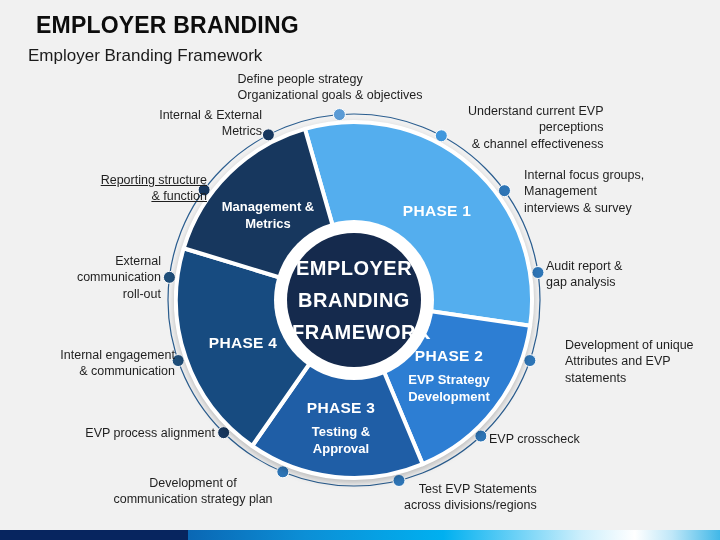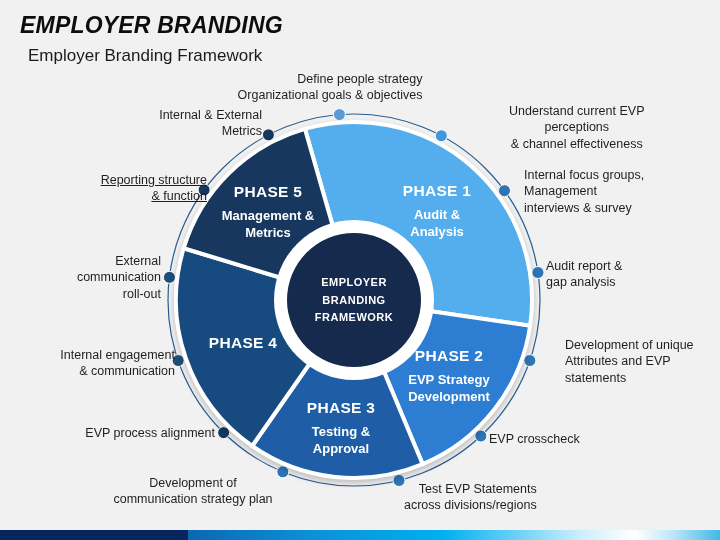--- a/index.html
+++ b/index.html
@@ -2,42 +2,42 @@
 <html><head>
 <meta charset="utf-8">
 <style>
   html,body{margin:0;padding:0;}
   body{
     width:720px;height:540px;position:relative;overflow:hidden;
     background:#f1f1f1;
     font-family:"Liberation Sans", sans-serif;
   }
   .title{
-    position:absolute;left:20px;top:12px;margin:0;
-    font-size:23px;font-weight:700;color:#0d0d0d;letter-spacing:.2px;font-style:italic;
+    position:absolute;left:36px;top:12px;margin:0;
+    font-size:23px;font-weight:700;color:#0d0d0d;letter-spacing:.2px;
   }
   .subtitle{
     position:absolute;left:28px;top:46px;margin:0;
     font-size:17px;font-weight:400;color:#1b1b1b;
   }
   #wheel-svg{position:absolute;left:0;top:0;}
   .wedges{filter:drop-shadow(0 3px 3px rgba(0,0,0,.22));}
   .annotation{
     position:absolute;font-size:12.5px;line-height:1.3;color:#1f1f1f;
     white-space:pre-line;
   }
   .phase-label{
     position:absolute;transform:translate(-50%,-50%);
     width:150px;text-align:center;color:#ffffff;
   }
   .phase-label .phase-name{display:block;font-size:15.5px;font-weight:700;letter-spacing:.3px;}
   .phase-label .phase-sub{display:block;margin-top:7px;font-size:13px;font-weight:700;white-space:pre-line;line-height:1.3;}
   .center-label{
     position:absolute;left:354px;top:300px;transform:translate(-50%,-50%);
-    width:124px;text-align:center;color:#ffffff;font-size:11px;font-weight:700;
+    width:124px;text-align:center;color:#ffffff;font-size:20px;font-weight:700;
     letter-spacing:.5px;line-height:1.6;white-space:pre-line;
   }
   .bottom-bar{
     position:absolute;left:0;bottom:0;width:720px;height:10px;display:flex;
   }
   .bottom-bar .bar-navy{width:188px;height:100%;}
   .bottom-bar .bar-gradient{
     flex:1;height:100%;
     background:linear-gradient(90deg,#0a67b4 0%,#0c8fd6 22%,#00b0f0 48%,#cdeffc 74%,#ffffff 84%,#bfe7f8 91%,#41b8e8 100%);
   }
@@ -70,44 +70,41 @@
       <path d="M 354 300 L 252.1580345266981 445.98703390553146 A 178 178 0 0 1 183.6871820377459 248.25500953951104 Z" fill="#174b80" stroke="#ffffff" stroke-width="4" stroke-linejoin="round"></path>
       <path d="M 354 300 L 183.6871820377459 248.25500953951104 A 178 178 0 0 1 304.9365506645742 128.8954181229792 Z" fill="#17375e" stroke="#ffffff" stroke-width="4" stroke-linejoin="round"></path>
     </g>
     <circle cx="354" cy="300" r="80" fill="#ffffff"></circle>
     <circle cx="354" cy="300" r="67" fill="#152a4d"></circle>
   </svg>
 
 <div id="phase-labels">
     <div class="phase-label" style="left: 437px; top: 211px; text-align: center;">
       <span class="phase-name">PHASE 1</span>
-      <span class="phase-sub">Audit &amp;
-Analysis</span>
     </div>
     <div class="phase-label" style="left: 449px; top: 376px; text-align: center;">
       <span class="phase-name">PHASE 2</span>
       <span class="phase-sub">EVP Strategy
 Development</span>
     </div>
     <div class="phase-label" style="left: 341px; top: 428px;">
       <span class="phase-name">PHASE 3</span>
       <span class="phase-sub">Testing &amp;
 Approval</span>
     </div>
     <div class="phase-label" style="left: 243px; top: 343px;">
       <span class="phase-name">PHASE 4</span>
     </div>
     <div class="phase-label" style="left: 268px; top: 212px;">
-      <span class="phase-name">PHASE 5</span>
       <span class="phase-sub">Management &amp;
 Metrics</span>
     </div>
   </div>
 <div id="annotations">
-    <div class="annotation" style="top: 71px; text-align: right; left: 330px; transform: translateX(-50%); white-space: pre;">Define people strategy
+    <div class="annotation" style="top: 71px; text-align: left; left: 330px; transform: translateX(-50%); white-space: pre;">Define people strategy
 Organizational goals &amp; objectives</div>
     <div class="annotation" style="top: 107px; text-align: right; right: 458px;">Internal &amp; External
 Metrics</div>
     <div class="annotation" style="top: 172px; text-align: right; right: 513px; text-decoration: underline;">Reporting structure
 &amp; function</div>
     <div class="annotation" style="top: 253px; text-align: right; right: 559px;">External
 communication
 roll-out</div>
     <div class="annotation" style="top: 347px; text-align: right; right: 545px;">Internal engagement
 &amp; communication</div>
@@ -118,21 +115,21 @@
 across divisions/regions</div>
     <div class="annotation" style="top: 431px; text-align: left; left: 489px;">EVP crosscheck</div>
     <div class="annotation" style="top: 337px; text-align: left; left: 565px;">Development of unique
 Attributes and EVP
 statements</div>
     <div class="annotation" style="top: 258px; text-align: left; left: 546px;">Audit report &amp;
 gap analysis</div>
     <div class="annotation" style="top: 167px; text-align: left; left: 524px;">Internal focus groups,
 Management
 interviews &amp; survey</div>
-    <div class="annotation" style="top: 103px; text-align: center; left: 468px; margin-left: 41px;">Understand current EVP
+    <div class="annotation" style="top: 103px; text-align: right; left: 468px;">Understand current EVP
 perceptions
 &amp; channel effectiveness</div>
   </div>
 
 <div class="center-label">EMPLOYER
 BRANDING
 FRAMEWORK</div>
 
 <div class="bottom-bar">
   <div class="bar-navy" style="background: rgb(7, 37, 95);"></div>

